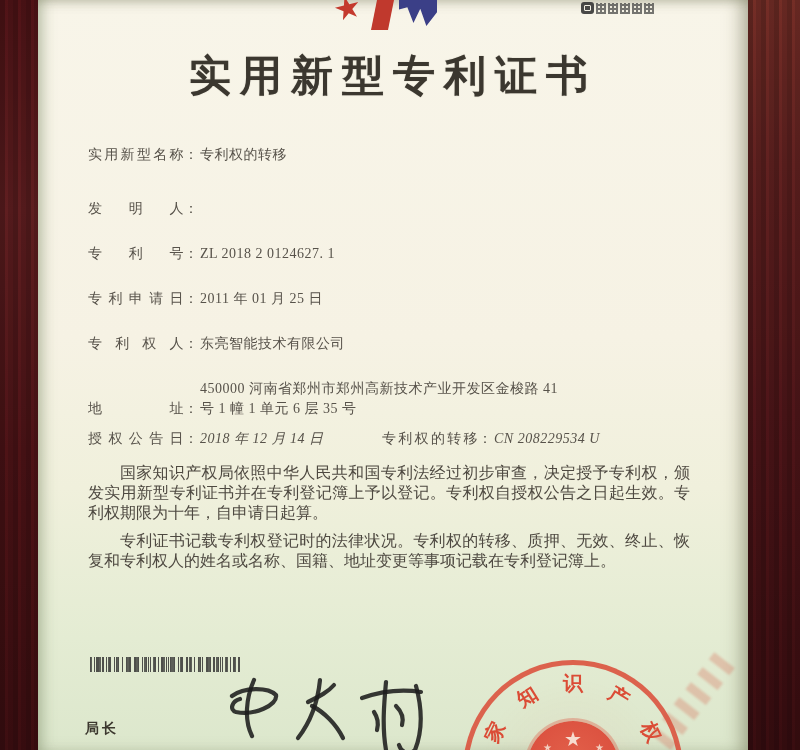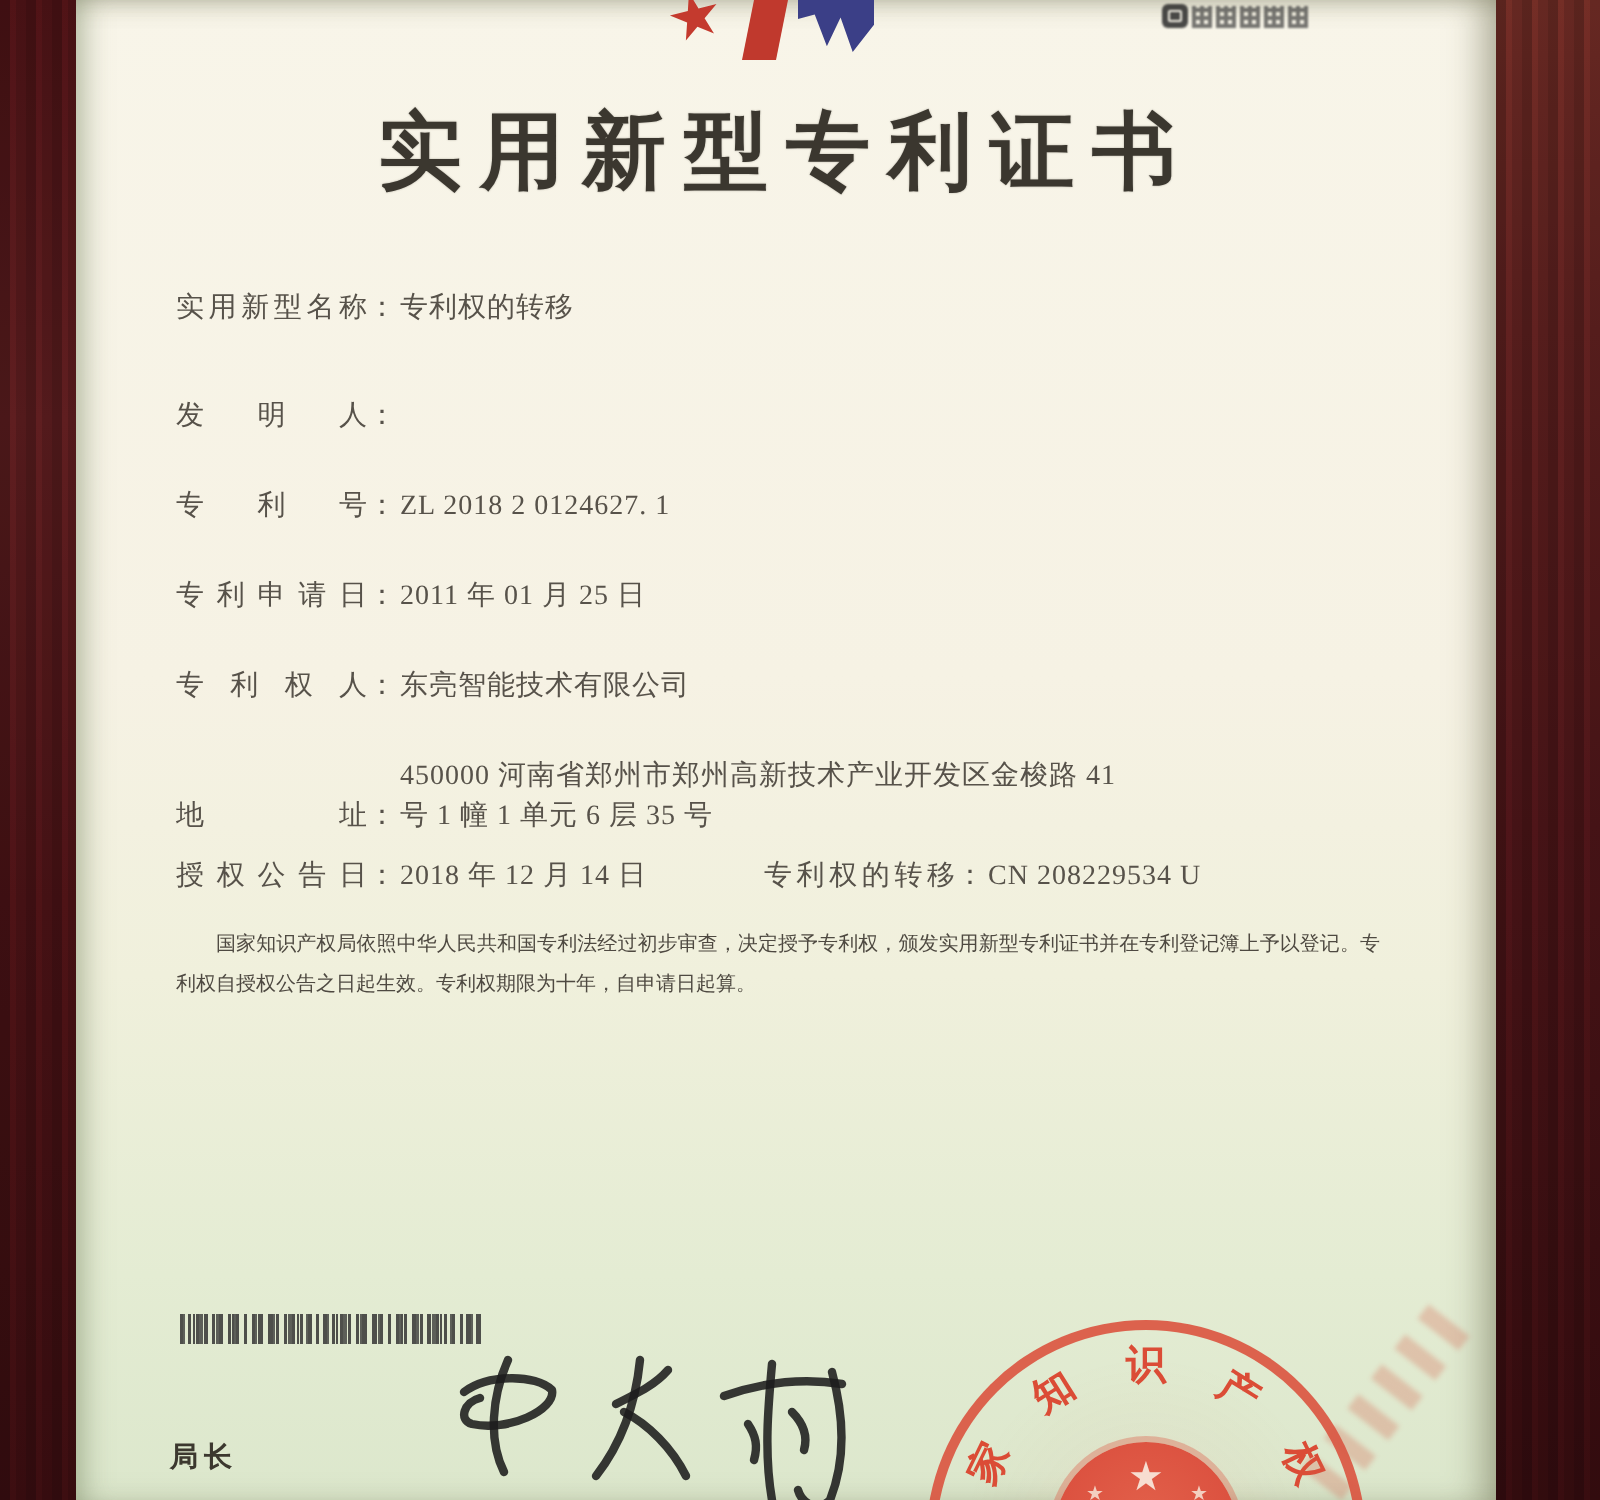--- a/index.html
+++ b/index.html
@@ -69,26 +69,26 @@
     font-size:14px;color:#57524a;letter-spacing:.5px;
   }
   .row{display:flex;line-height:20px;margin-bottom:25px;align-items:flex-end;}
   .row-name{margin-bottom:34px;}
   .row-addr{margin-bottom:10px;}
   .label{flex:0 0 96px;text-align:justify;text-align-last:justify;}
   .colon{flex:0 0 16px;}
   .value{flex:1;}
   .row-addr .value{max-width:372px;}
   .grant-row{display:flex;line-height:20px;}
-  .grant-row .gval{flex:0 0 164px;}
+  .grant-row .gval{flex:0 0 164px;font-style:italic;}
   .grant-row .gspacer{flex:0 0 18px;}
   
   .paras{
     position:absolute;top:463px;left:50px;right:58px;
-    font-size:10px;line-height:20px;color:#4e4941;text-align:justify;
+    font-size:16px;line-height:20px;color:#4e4941;text-align:justify;
   }
   .paras p{margin:0 0 8px;text-indent:2em;}
   
   .barcode{
     position:absolute;left:52px;top:657px;width:152px;height:15px;opacity:.82;
     background:
       repeating-linear-gradient(90deg,#2e2e2e 0 1.5px,transparent 1.5px 4px),
       repeating-linear-gradient(90deg,#2e2e2e 0 1px,transparent 1px 6.5px),
       repeating-linear-gradient(90deg,rgba(46,46,46,.9) 0 2.5px,transparent 2.5px 9px);
     filter:blur(.3px);
@@ -195,20 +195,21 @@
       <span class="gspacer"></span>
       <span class="label">专利权的转移</span>
         <span class="colon">：</span>
         <span class="gval">CN 208229534 U</span>
     </div>
 
   </div>
 
   <div class="paras">
     <p>国家知识产权局依照中华人民共和国专利法经过初步审查，决定授予专利权，颁发实用新型专利证书并在专利登记簿上予以登记。专利权自授权公告之日起生效。专利权期限为十年，自申请日起算。</p>
+    <p>专利证书记载专利权登记时的法律状况。专利权的转移、质押、无效、终止、恢复和专利权人的姓名或名称、国籍、地址变更等事项记载在专利登记簿上。</p>
   </div>
 
   <div class="barcode"></div>
 
   <div class="signer-label">局长</div>
 
   <svg class="signature" viewBox="0 0 235 85" aria-label="申长雨">
     <path d="M38 8 C30 26 28 48 36 64"></path>
     <path d="M16 24 C28 15 52 15 60 23 C62 33 38 44 20 40 C13 38 16 29 24 27"></path>
     <path d="M92 30 C104 24 112 20 118 13"></path>

